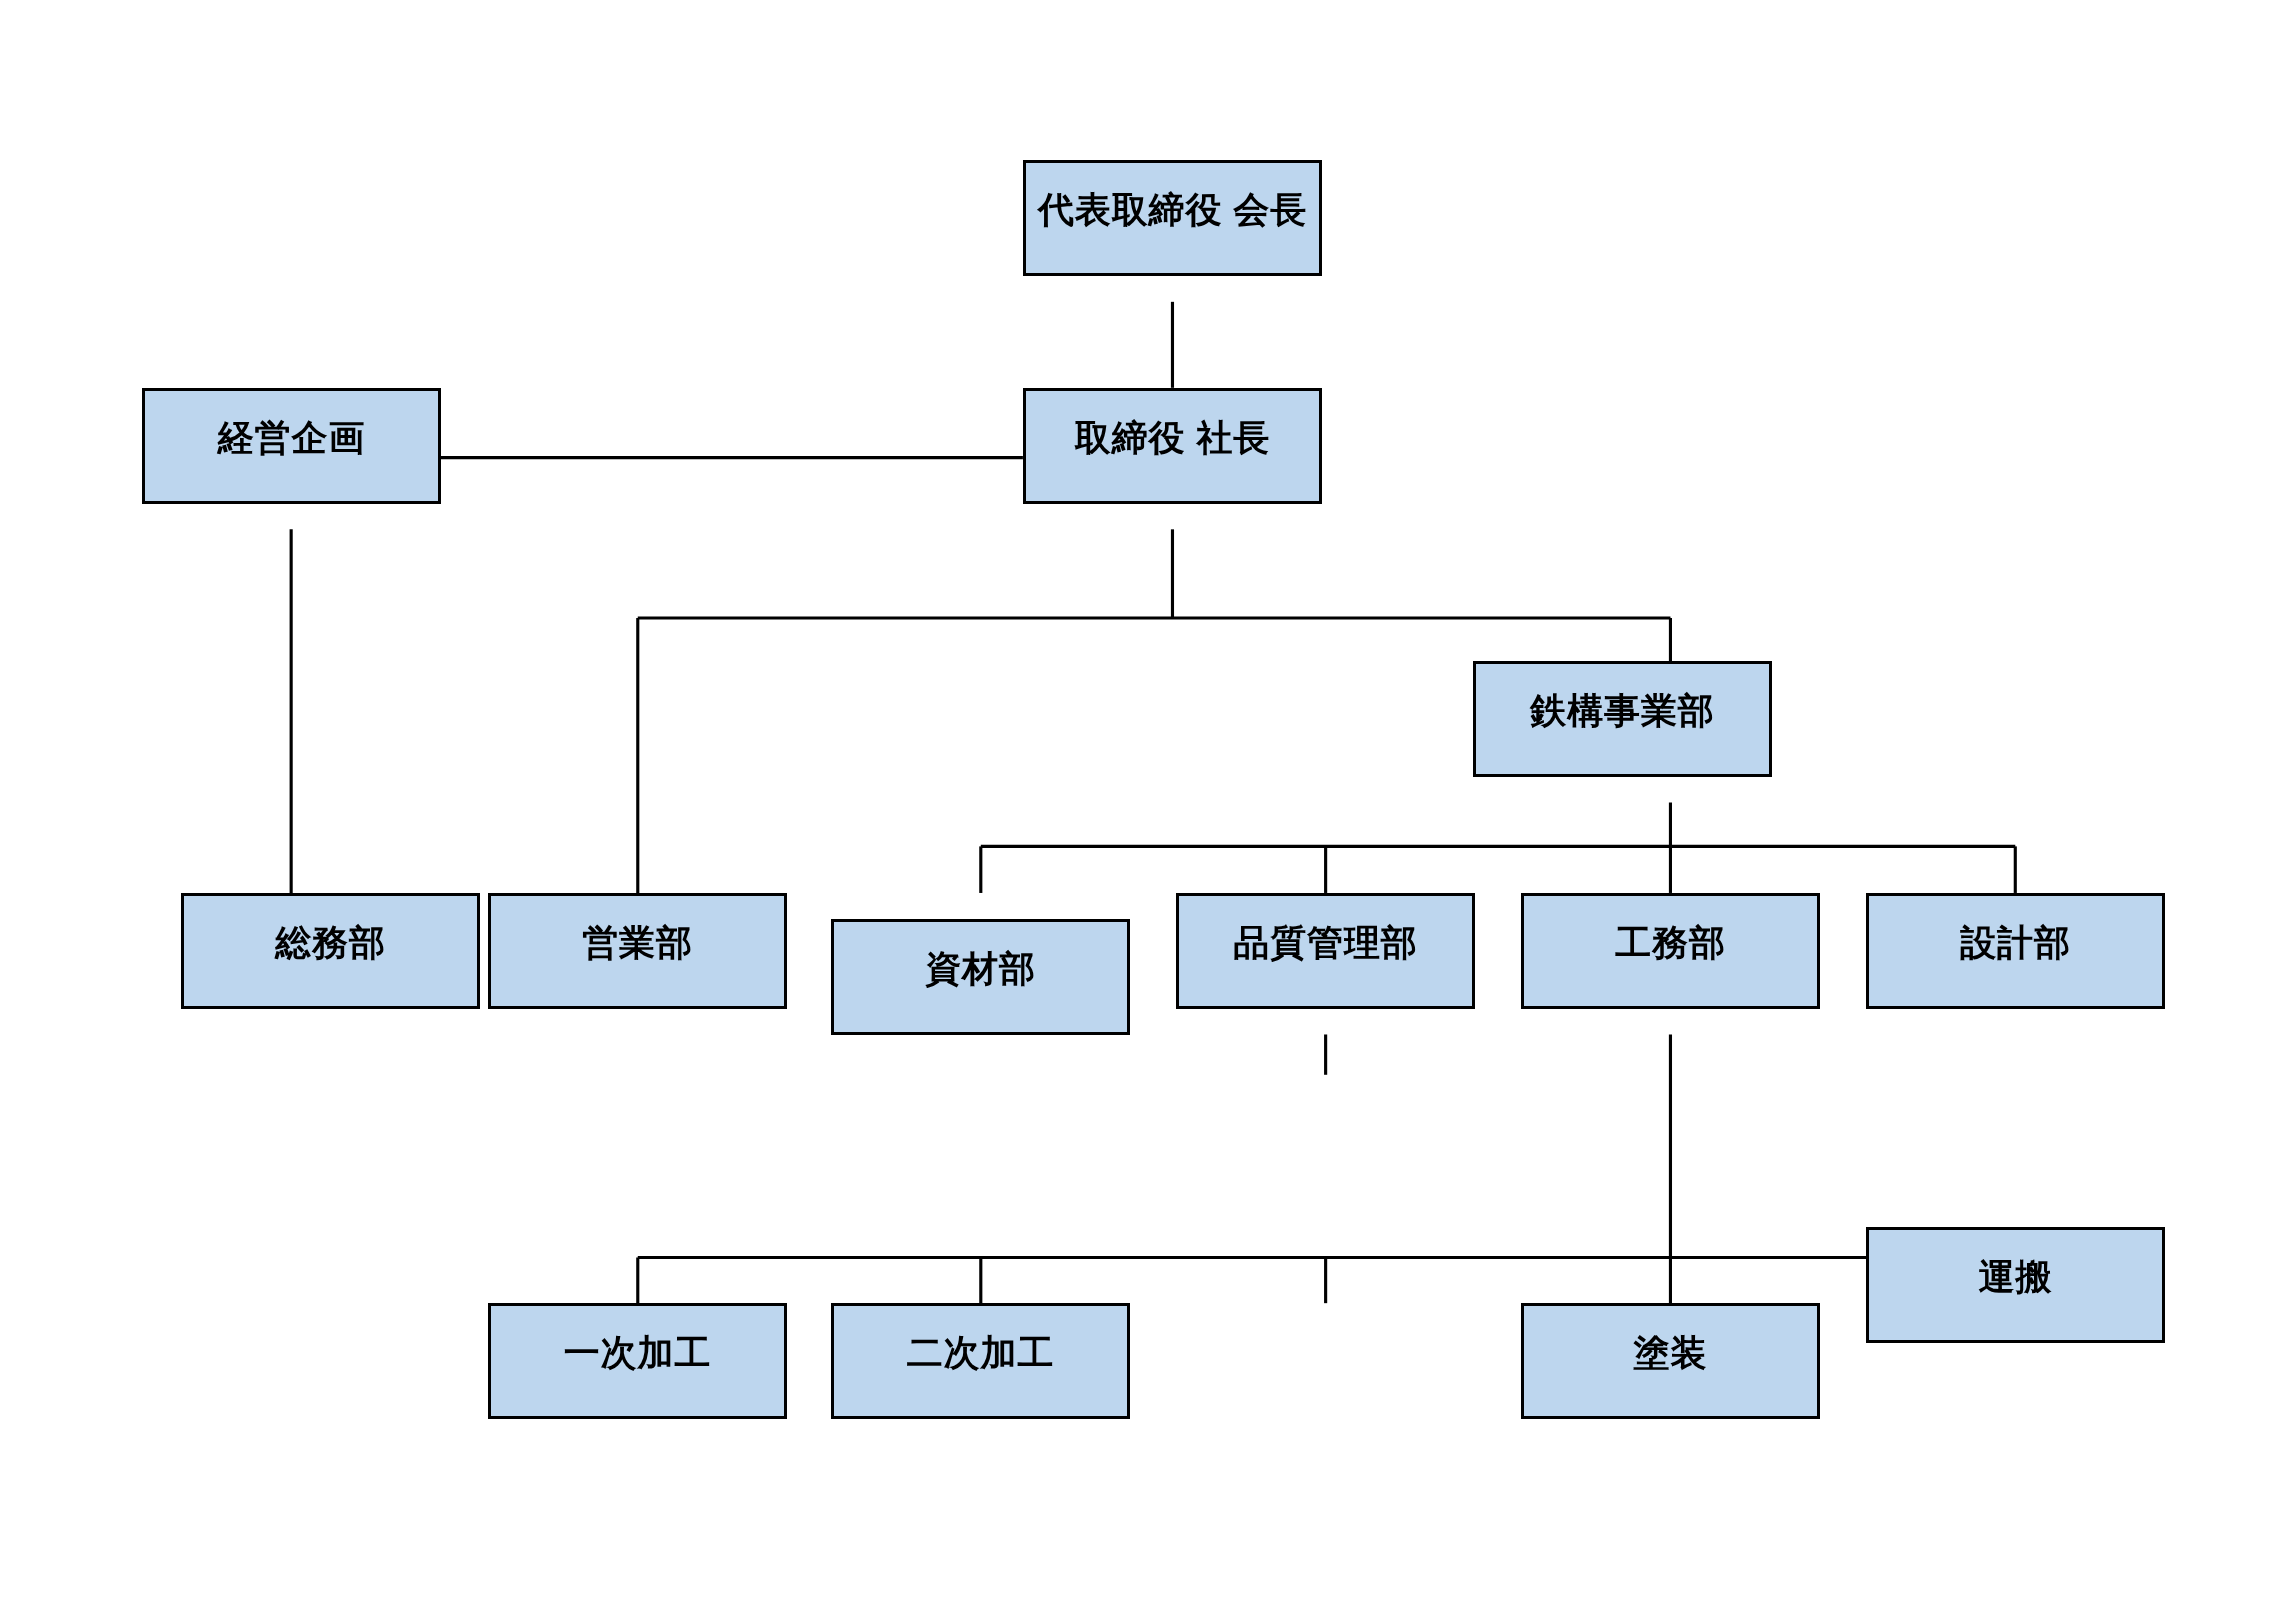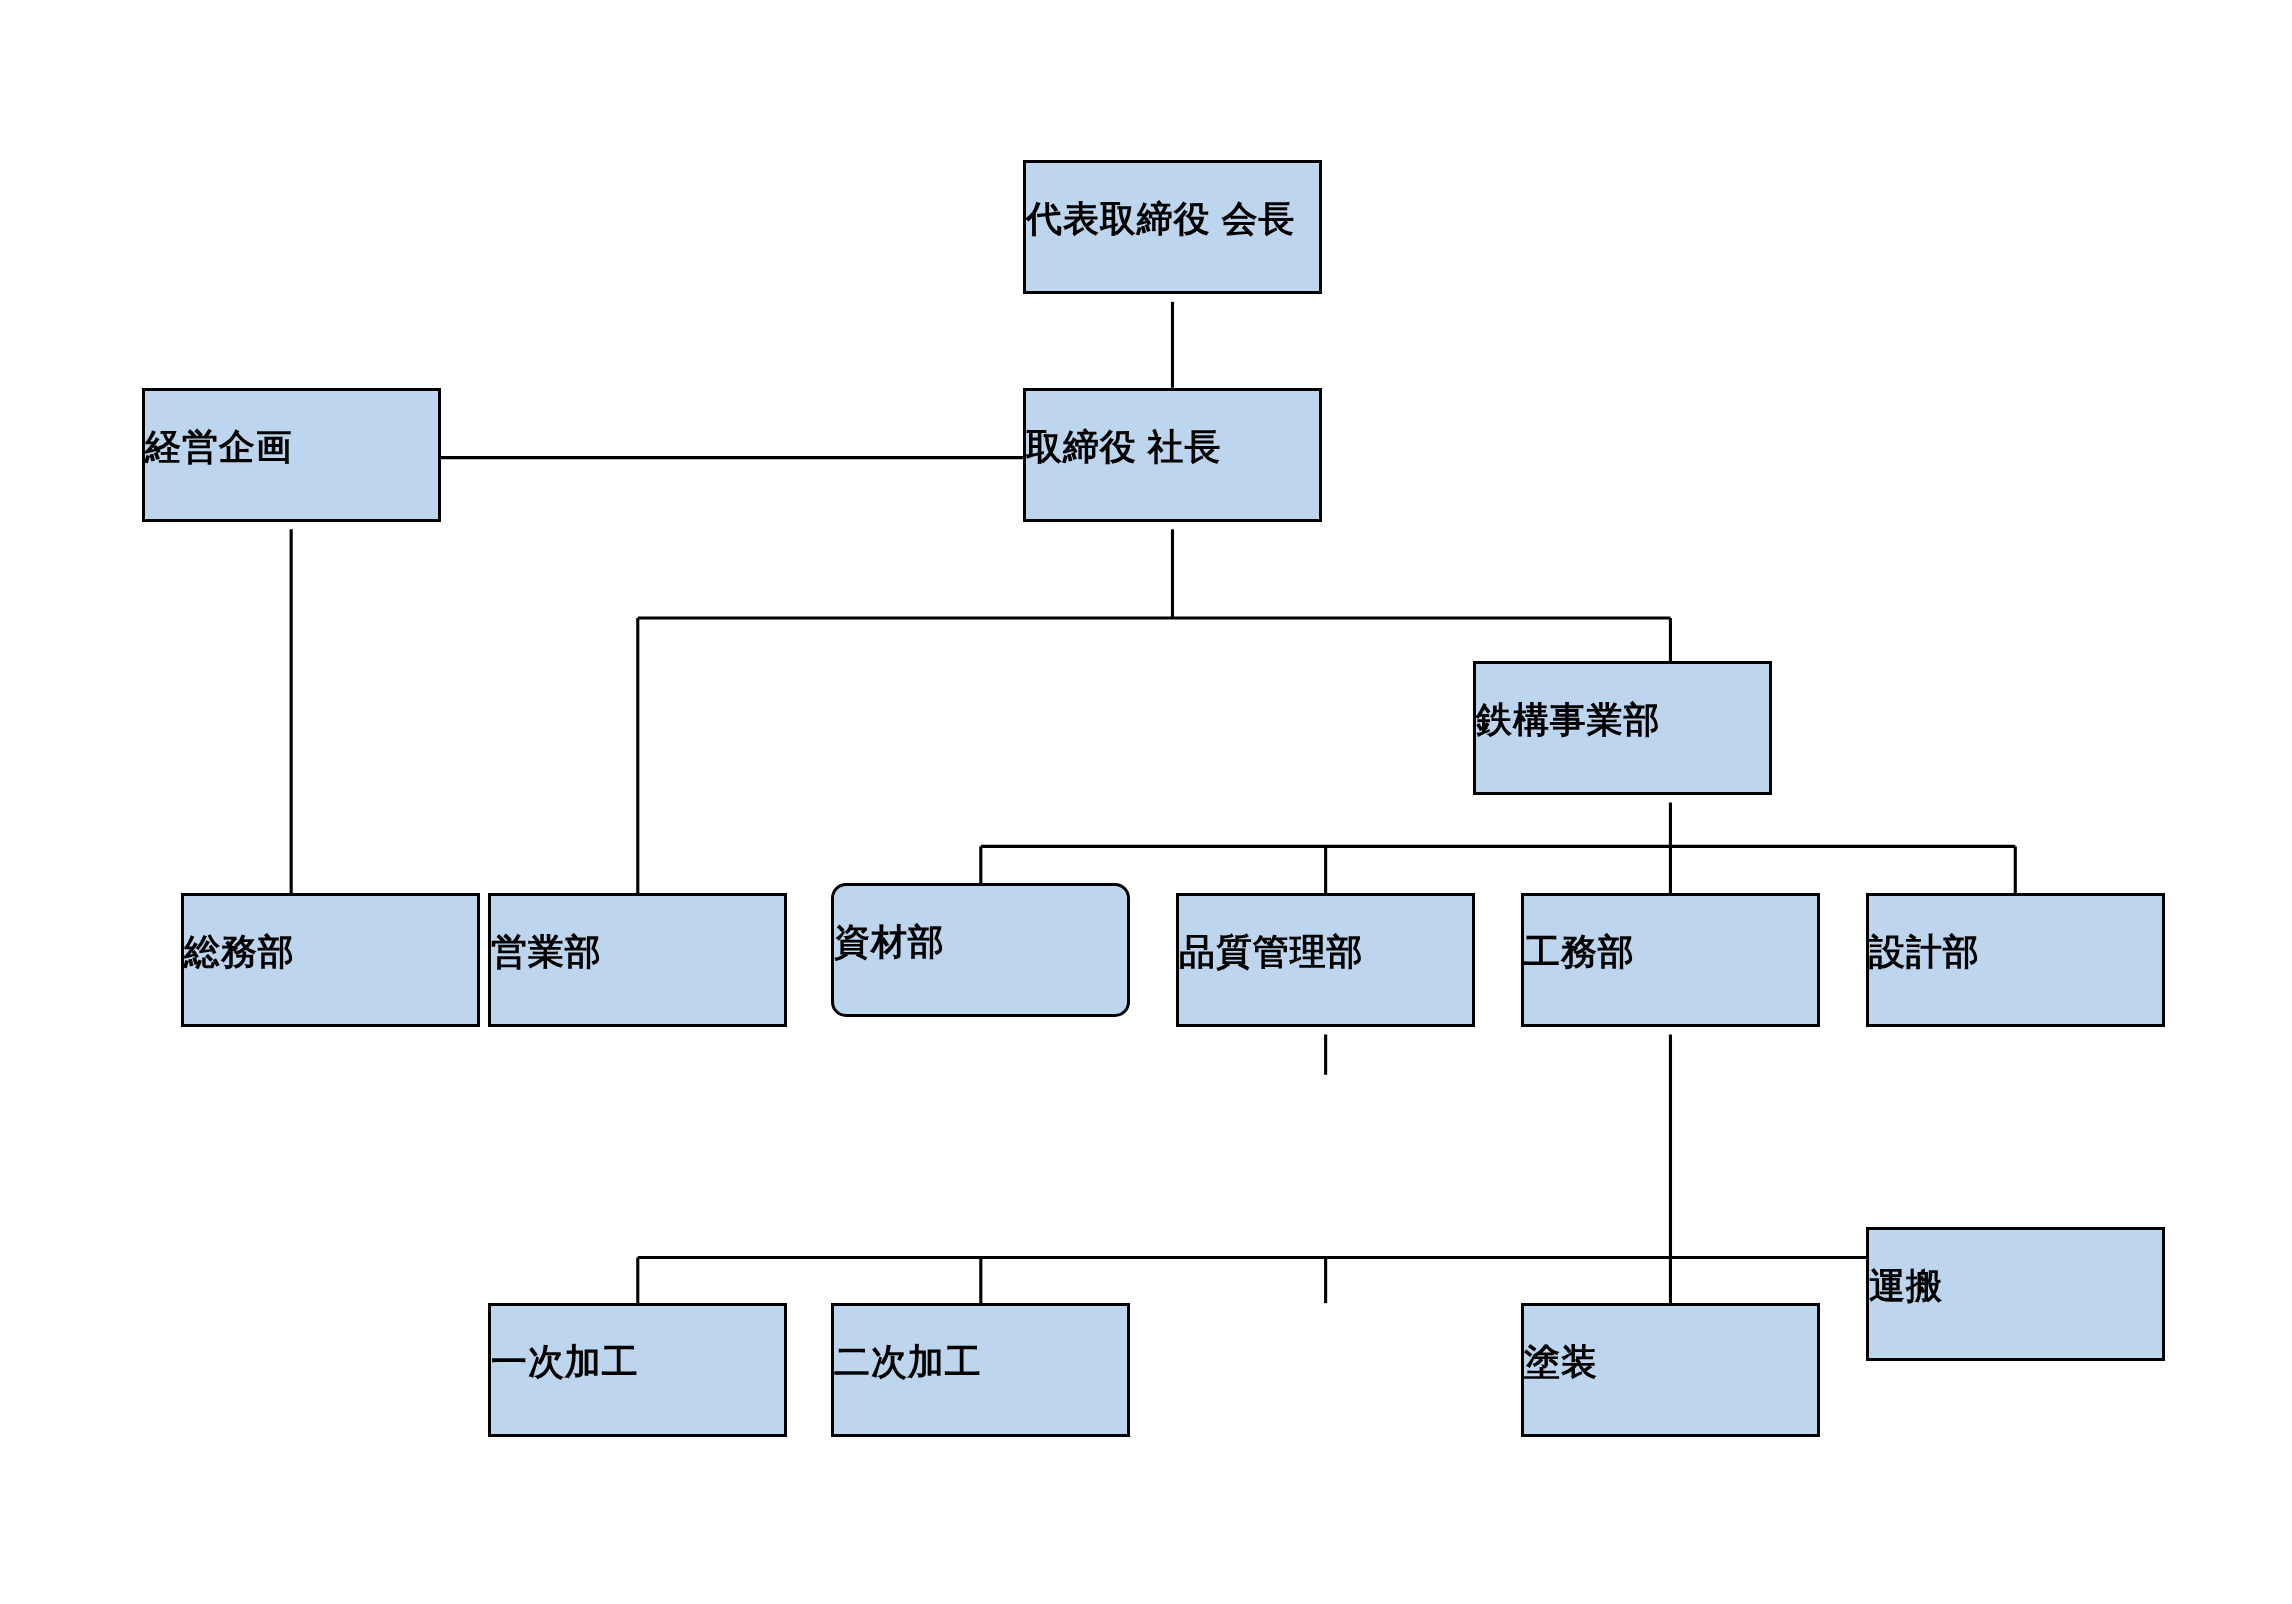--- a/index.html
+++ b/index.html
@@ -23,43 +23,44 @@
     height: 1605px;
   }
   .edge {
     stroke: var(--line-color, #000000);
     stroke-width: 3.5;
     fill: none;
   }
   .node {
     position: absolute;
     width: 299px;
-    height: 134px;
+    height: 116px;
     box-sizing: border-box;
     background: var(--node-fill, #bdd6ee);
     border: 3.6px solid var(--node-border, #000000);
     display: flex;
     align-items: center;
+    justify-content: center;
     padding-bottom: 14.3px;
   }
   .node span {
     color: var(--text-color, #000000);
     font-size: 36px;
     font-weight: bold;
     white-space: nowrap;
     letter-spacing: 0.9px;
   }
   
   .pos-chairman  { left: 1023px; top: 160px; }
   .pos-president { left: 1023px; top: 388px; }
   .pos-keiei     { left: 142px;  top: 388px; }
   .pos-tekko     { left: 1473px; top: 661px; }
   .pos-somu      { left: 142px;  top: 893px; margin-left: 39px; }
   .pos-eigyo     { left: 488px;  top: 893px; }
-  .pos-shizai    { left: 831px;  top: 883px; border-radius: 15px; }
+  .pos-shizai    { left: 831px;  top: 919px; }
   .pos-hinshitsu { left: 1176px; top: 893px; }
   .pos-komu      { left: 1521px; top: 893px; }
   .pos-sekkei    { left: 1866px; top: 893px; }
   .pos-shanai-ut { left: 1176px; top: 1075px; }
   .pos-ichiji    { left: 488px;  top: 1303px; }
   .pos-niji      { left: 831px;  top: 1303px; }
   .pos-yosetsu   { left: 1176px; top: 1303px; }
   .pos-toso      { left: 1521px; top: 1303px; }
   .pos-unpan     { left: 1866px; top: 1227px; }
 </style>

